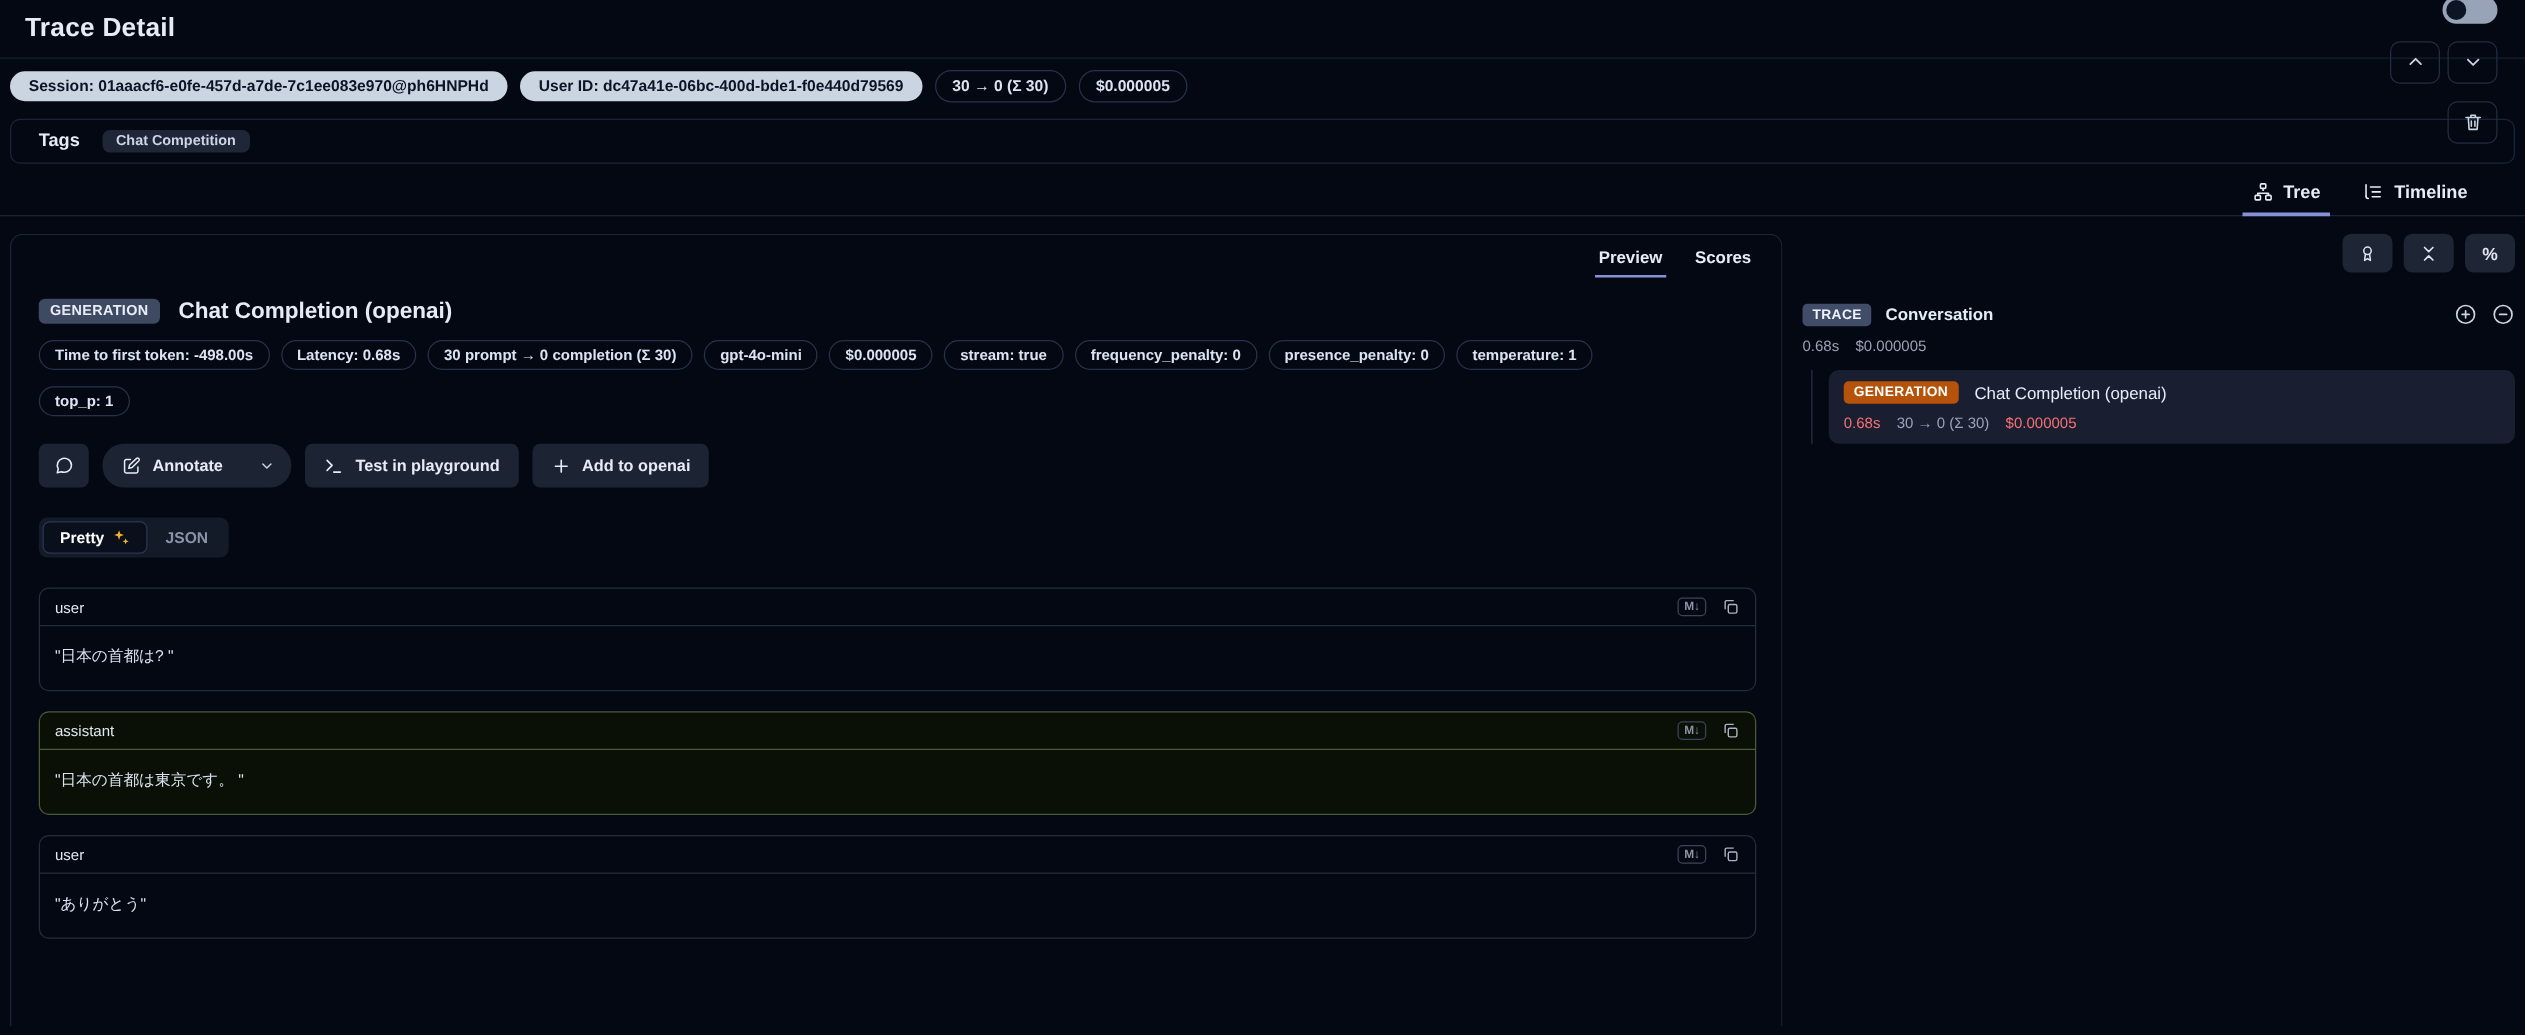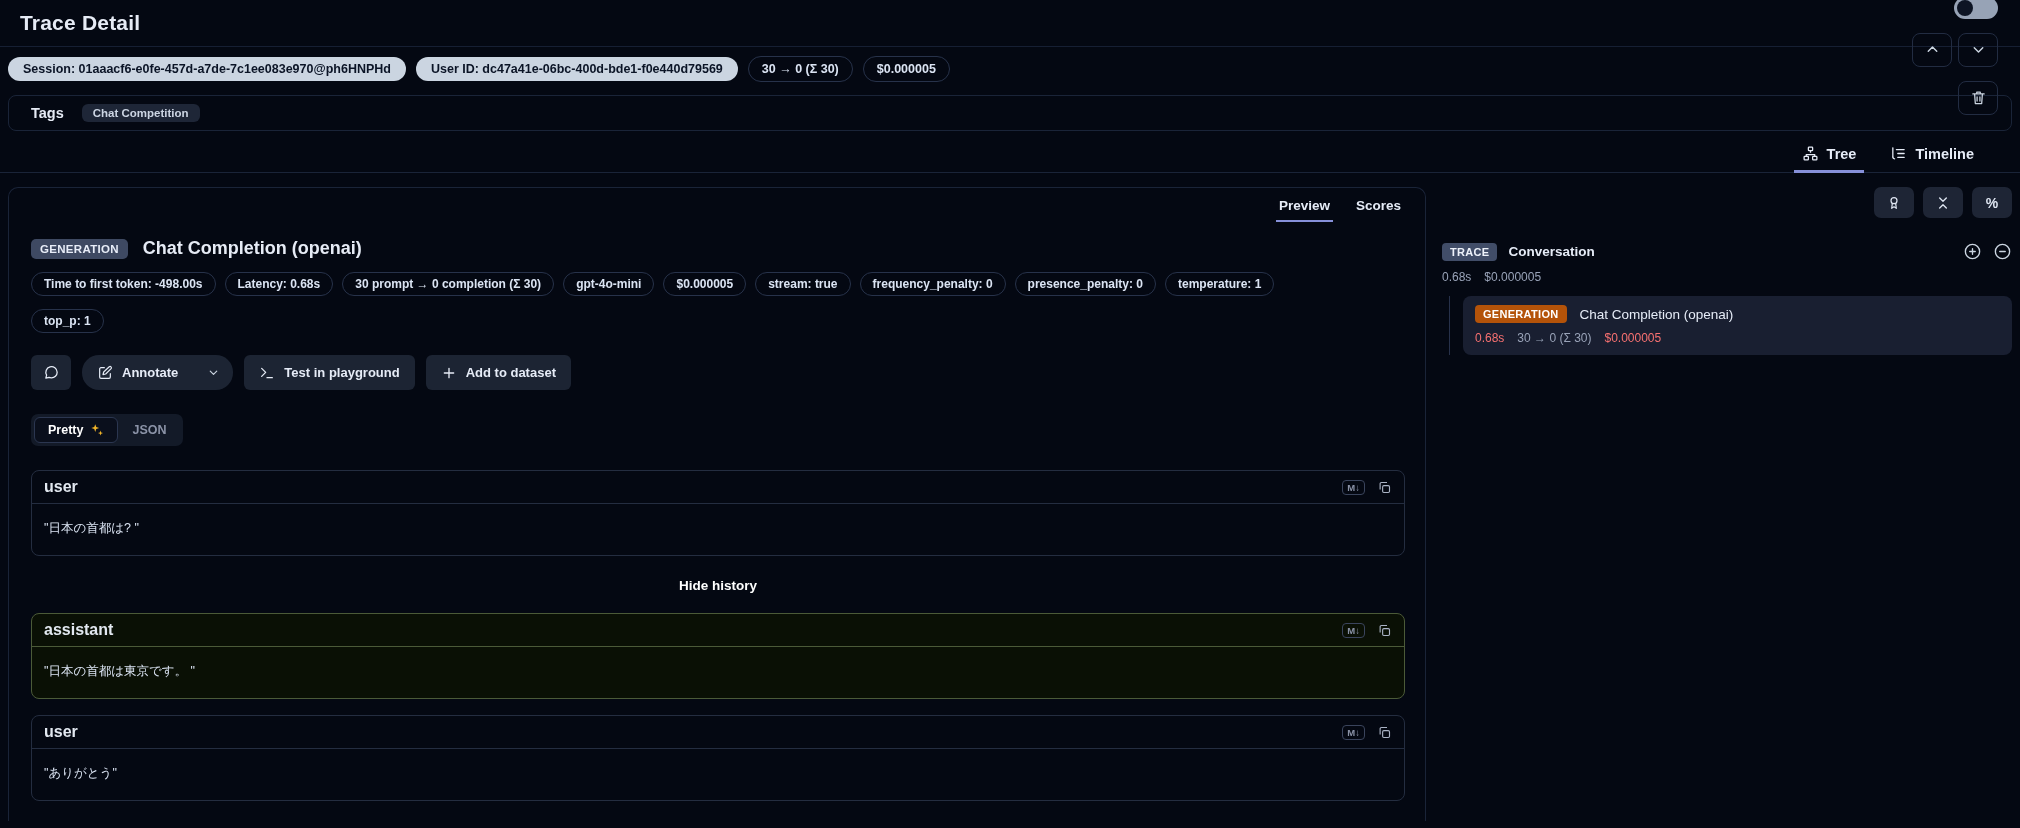--- a/index.html
+++ b/index.html
@@ -63,21 +63,21 @@
   .split-div { width:1px; background:#39445c; }
   .split-caret { padding:0 13px; display:flex; align-items:center; color:#cbd5e1; }
 
   .format-toggle { margin-top:24px; display:inline-flex; background:#131a28; border-radius:7px; padding:3px; }
   .seg { font-size:12.5px; font-weight:700; padding:5px 13px; border-radius:6px; color:#8b93a7; display:flex; gap:7px; align-items:center; cursor:pointer; border:1px solid transparent; }
   .seg.active { background:#0a0f1c; border:1px solid #2b3650; color:#ffffff; }
 
   .messages { margin-top:24px; display:flex; flex-direction:column; gap:16px; width:1374px; }
   .msg { border:1px solid #242d40; border-radius:8px; background:transparent; }
   .msg-header { display:flex; align-items:center; justify-content:space-between; padding:7px 12px; border-bottom:1px solid #242d40; }
-  .msg-role { font-size:16px; font-weight:700; color:#e2e8f0; }
+  .msg-role { font-size:12px; font-weight:400; color:#e2e8f0; }
   .msg-icons { display:flex; gap:12px; align-items:center; color:#8b93a7; }
   .md-chip { border:1.5px solid #3a445c; border-radius:4px; font-size:9.5px; font-weight:700; padding:1px 4px; color:#8b93a7; cursor:pointer; }
   .copy-btn { cursor:pointer; color:#aab3c5; background:none; border:none; }
   .msg-content { padding:16px 12px 18px; font-size:12.5px; color:#dbe4f3; }
   .msg.assistant { border-color:#4b5a38; background:#0a1005; }
   .msg.assistant .msg-header { border-bottom:1px solid #4b5a38; }
   .hide-history { text-align:center; font-size:13.5px; font-weight:700; color:#ffffff; margin:6px 0 4px; cursor:pointer; }
 
   
   .sidebar { flex:1; padding-right:0; }
@@ -248,21 +248,21 @@
               </svg>
             </span>
           <span>Test in playground</span>
         </button>
         <button class="act-btn">
           <span>
               <svg width="16" height="16" viewBox="0 0 24 24" fill="none" stroke="currentColor" stroke-width="2" stroke-linecap="round">
                 <path d="M12 5v14M5 12h14"></path>
               </svg>
             </span>
-          <span>Add to dataset</span>
+          <span>Add to openai</span>
         </button>
       </div>
 
       <div class="format-toggle">
         <span class="seg active">
           <span>Pretty</span>
           <span>
               <svg width="14" height="14" viewBox="0 0 24 24" fill="#f0b429">
                 <path d="M9 2l1.7 5 5 1.7-5 1.7L9 15.4 7.3 10.4l-5-1.7 5-1.7z"></path>
                 <path d="M18 13l1.1 3.2L22.3 17.3l-3.2 1.1L18 21.6l-1.1-3.2-3.2-1.1 3.2-1.1z"></path>
@@ -285,21 +285,20 @@
                 <span><svg width="15" height="15" viewBox="0 0 24 24" fill="none" stroke="currentColor" stroke-width="1.8" stroke-linejoin="round">
                       <rect x="9" y="9" width="11" height="11" rx="2"></rect>
                       <path d="M5 15V6a2 2 0 0 1 2-2h9"></path>
                     </svg></span>
               </button>
             </span>
           </div>
           <div class="msg-content">"日本の首都は? "</div>
         </div>
 
-        <div class="hide-history">Hide history</div>
 
         <div class="msg assistant">
           <div class="msg-header">
             <span class="msg-role">assistant</span>
             <span class="msg-icons">
               <span class="md-chip">M↓</span>
               <button class="copy-btn">
                 <span><svg width="15" height="15" viewBox="0 0 24 24" fill="none" stroke="currentColor" stroke-width="1.8" stroke-linejoin="round">
                       <rect x="9" y="9" width="11" height="11" rx="2"></rect>
                       <path d="M5 15V6a2 2 0 0 1 2-2h9"></path>

